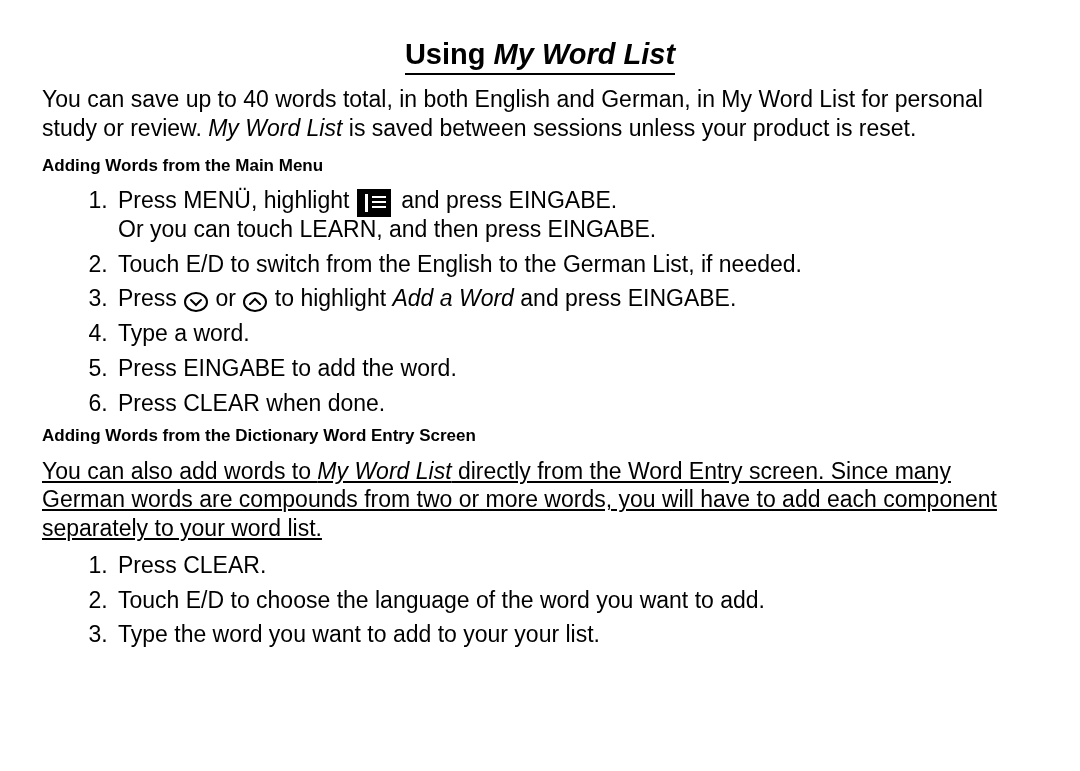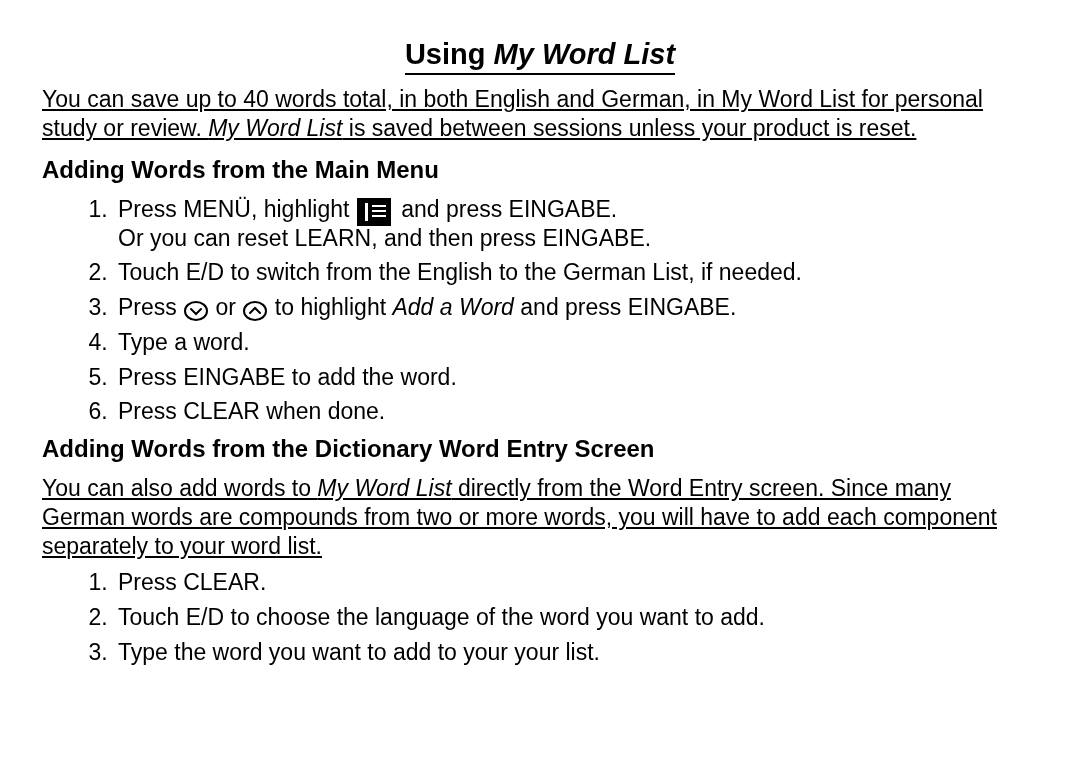--- a/index.html
+++ b/index.html
@@ -26,27 +26,26 @@
     h1.title .underline {
       border-bottom: 2.5px solid #000;
       padding-bottom: 1px;
       display: inline-block;
     }
     h1.title .italic {
       font-style: italic;
     }
     p.intro {
       margin-bottom: 12px;
-      text-decoration: underline;
     }
     .italic {
       font-style: italic;
     }
     h2.subhead {
-      font-size: 24px;
+      font-size: 17px;
       font-weight: bold;
       margin-top: 8px;
       margin-bottom: 10px;
     }
     ol {
       list-style: decimal;
       padding-left: 72px;
       margin-bottom: 6px;
     }
     ol li {
@@ -112,21 +111,21 @@
 
 <p class="intro">
   <span>You can save up to 40 words total, in both English and German, in My Word List for per­sonal study or review. </span><span class="italic">My Word List</span><span> is saved between sessions unless your product is reset.</span>
 </p>
 
 <h2 class="subhead">Adding Words from the Main Menu</h2>
 
 <ol>
   <li>
     <span>Press </span><span class="bold">MENÜ</span><span>, highlight </span><span class="icon-box"></span><span> and press </span><span class="bold">EINGABE</span><span>.</span><br>
-    <span>Or you can reset </span><span class="bold">LEARN</span><span>, and then press </span><span class="bold">EINGABE</span><span>.</span>
+    <span>Or you can touch </span><span class="bold">LEARN</span><span>, and then press </span><span class="bold">EINGABE</span><span>.</span>
   </li>
   <li>
     <span>Touch </span><span class="bold">E/D</span><span> to switch from the English to the German List, if needed.</span>
   </li>
   <li>
     <span>Press </span><span class="arrow-btn"><svg width="24" height="20" viewBox="0 0 24 20">
           <ellipse cx="12" cy="10" rx="11" ry="9" fill="none" stroke="#000" stroke-width="2"></ellipse>
           <path d="M7 8 L12 13 L17 8" fill="none" stroke="#000" stroke-width="2" stroke-linecap="round"></path>
         </svg></span><span> or </span><span class="arrow-btn"><svg width="24" height="20" viewBox="0 0 24 20">
           <ellipse cx="12" cy="10" rx="11" ry="9" fill="none" stroke="#000" stroke-width="2"></ellipse>

